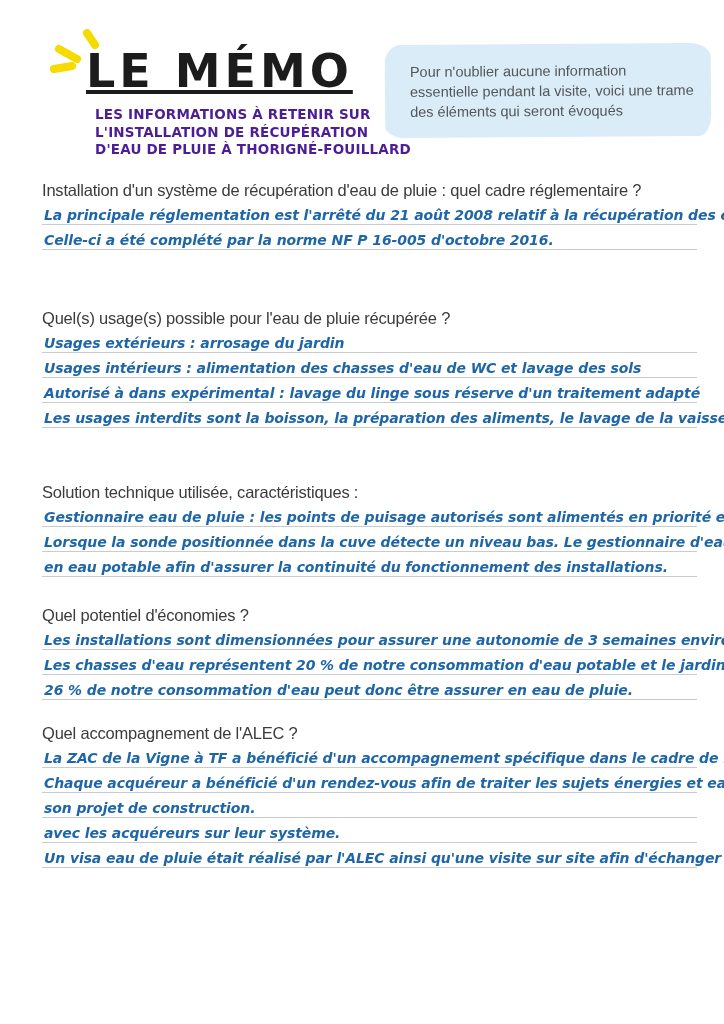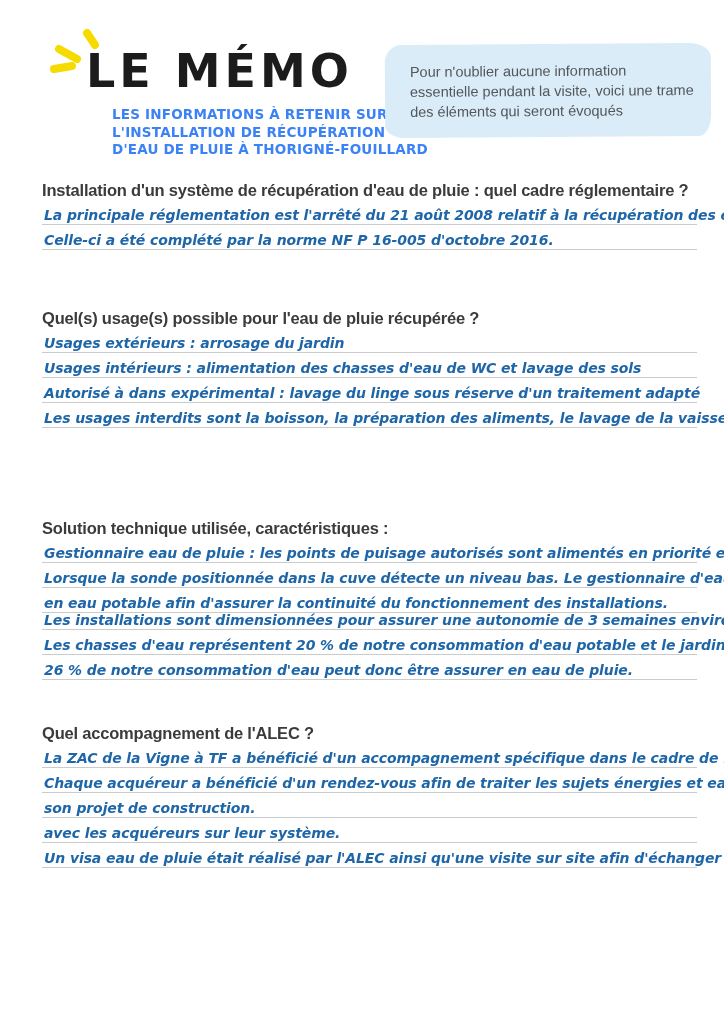--- a/index.html
+++ b/index.html
@@ -25,31 +25,32 @@
   .memo-title {
     position: absolute;
     left: 86px;
     top: 44px;
     font-family: "DejaVu Sans", sans-serif;
     font-weight: 800;
     font-size: 46px;
     letter-spacing: 4px;
     color: #1c1c1c;
     white-space: nowrap;
+    text-decoration: underline;
   }
   .memo-subtitle {
     position: absolute;
-    left: 112px;
+    left: 95px;
     top: 106px;
     font-family: "DejaVu Sans", sans-serif;
     font-weight: 700;
     font-size: 13.5px;
     line-height: 17.5px;
     letter-spacing: 0.2px;
-    color: #3b82f6;
+    color: #4c1d95;
     white-space: nowrap;
   }
   .note-box {
     position: absolute;
     left: 385px;
     top: 44px;
     width: 326px;
     height: 93px;
     background: #daecf8;
     border-radius: 16px 22px 12px 20px / 18px 14px 22px 12px;
@@ -61,21 +62,21 @@
     line-height: 20px;
     color: #53575b;
   }
 
   
   .sections { position: absolute; left: 42px; top: 0; width: 655px; height: 1024px; }
   .section { position: absolute; left: 0; width: 655px; }
   .question {
     font-size: 16.5px;
     line-height: 20px;
-    font-weight: 700;
+    font-weight: 400;
     color: #3b3b3b;
     letter-spacing: -0.2px;
     white-space: nowrap;
   }
   .answer-line {
     position: relative;
     height: 25px;
     border-bottom: 1px solid #c9cbcc;
   }
   .answer-text {
@@ -140,37 +141,38 @@
       </div>
           <div class="answer-line">
         <span class="answer-text">Autorisé à dans expérimental : lavage du linge sous réserve d'un traitement adapté</span>
       </div>
           <div class="answer-line">
         <span class="answer-text">Les usages interdits sont la boisson, la préparation des aliments, le lavage de la vaisselle</span>
       </div>
         </div>
   </div>
 
-  <div class="section" style="top: 482px; margin-top: 36px;">
+  <div class="section" style="top: 482px;">
     <div class="question">Solution technique utilisée, caractéristiques :</div>
     <div class="answers">
 
     <div class="answer-line">
         <span class="answer-text">Gestionnaire eau de pluie : les points de puisage autorisés sont alimentés en priorité en eau de pluie.</span>
       </div>
           <div class="answer-line">
         <span class="answer-text">Lorsque la sonde positionnée dans la cuve détecte un niveau bas. Le gestionnaire d'eau de pluie bascule</span>
       </div>
           <div class="answer-line">
         <span class="answer-text">en eau potable afin d'assurer la continuité du fonctionnement des installations.</span>
       </div>
         </div>
   </div>
 
   <div class="section" style="top: 605px;">
+    <div class="question">Quel potentiel d'économies ?</div>
     <div class="answers">
 
     <div class="answer-line">
         <span class="answer-text">Les installations sont dimensionnées pour assurer une autonomie de 3 semaines environ.</span>
       </div>
           <div class="answer-line">
         <span class="answer-text">Les chasses d'eau représentent 20 % de notre consommation d'eau potable et le jardin 6 %.</span>
       </div>
           <div class="answer-line">
         <span class="answer-text">26 % de notre consommation d'eau peut donc être assurer en eau de pluie.</span>

